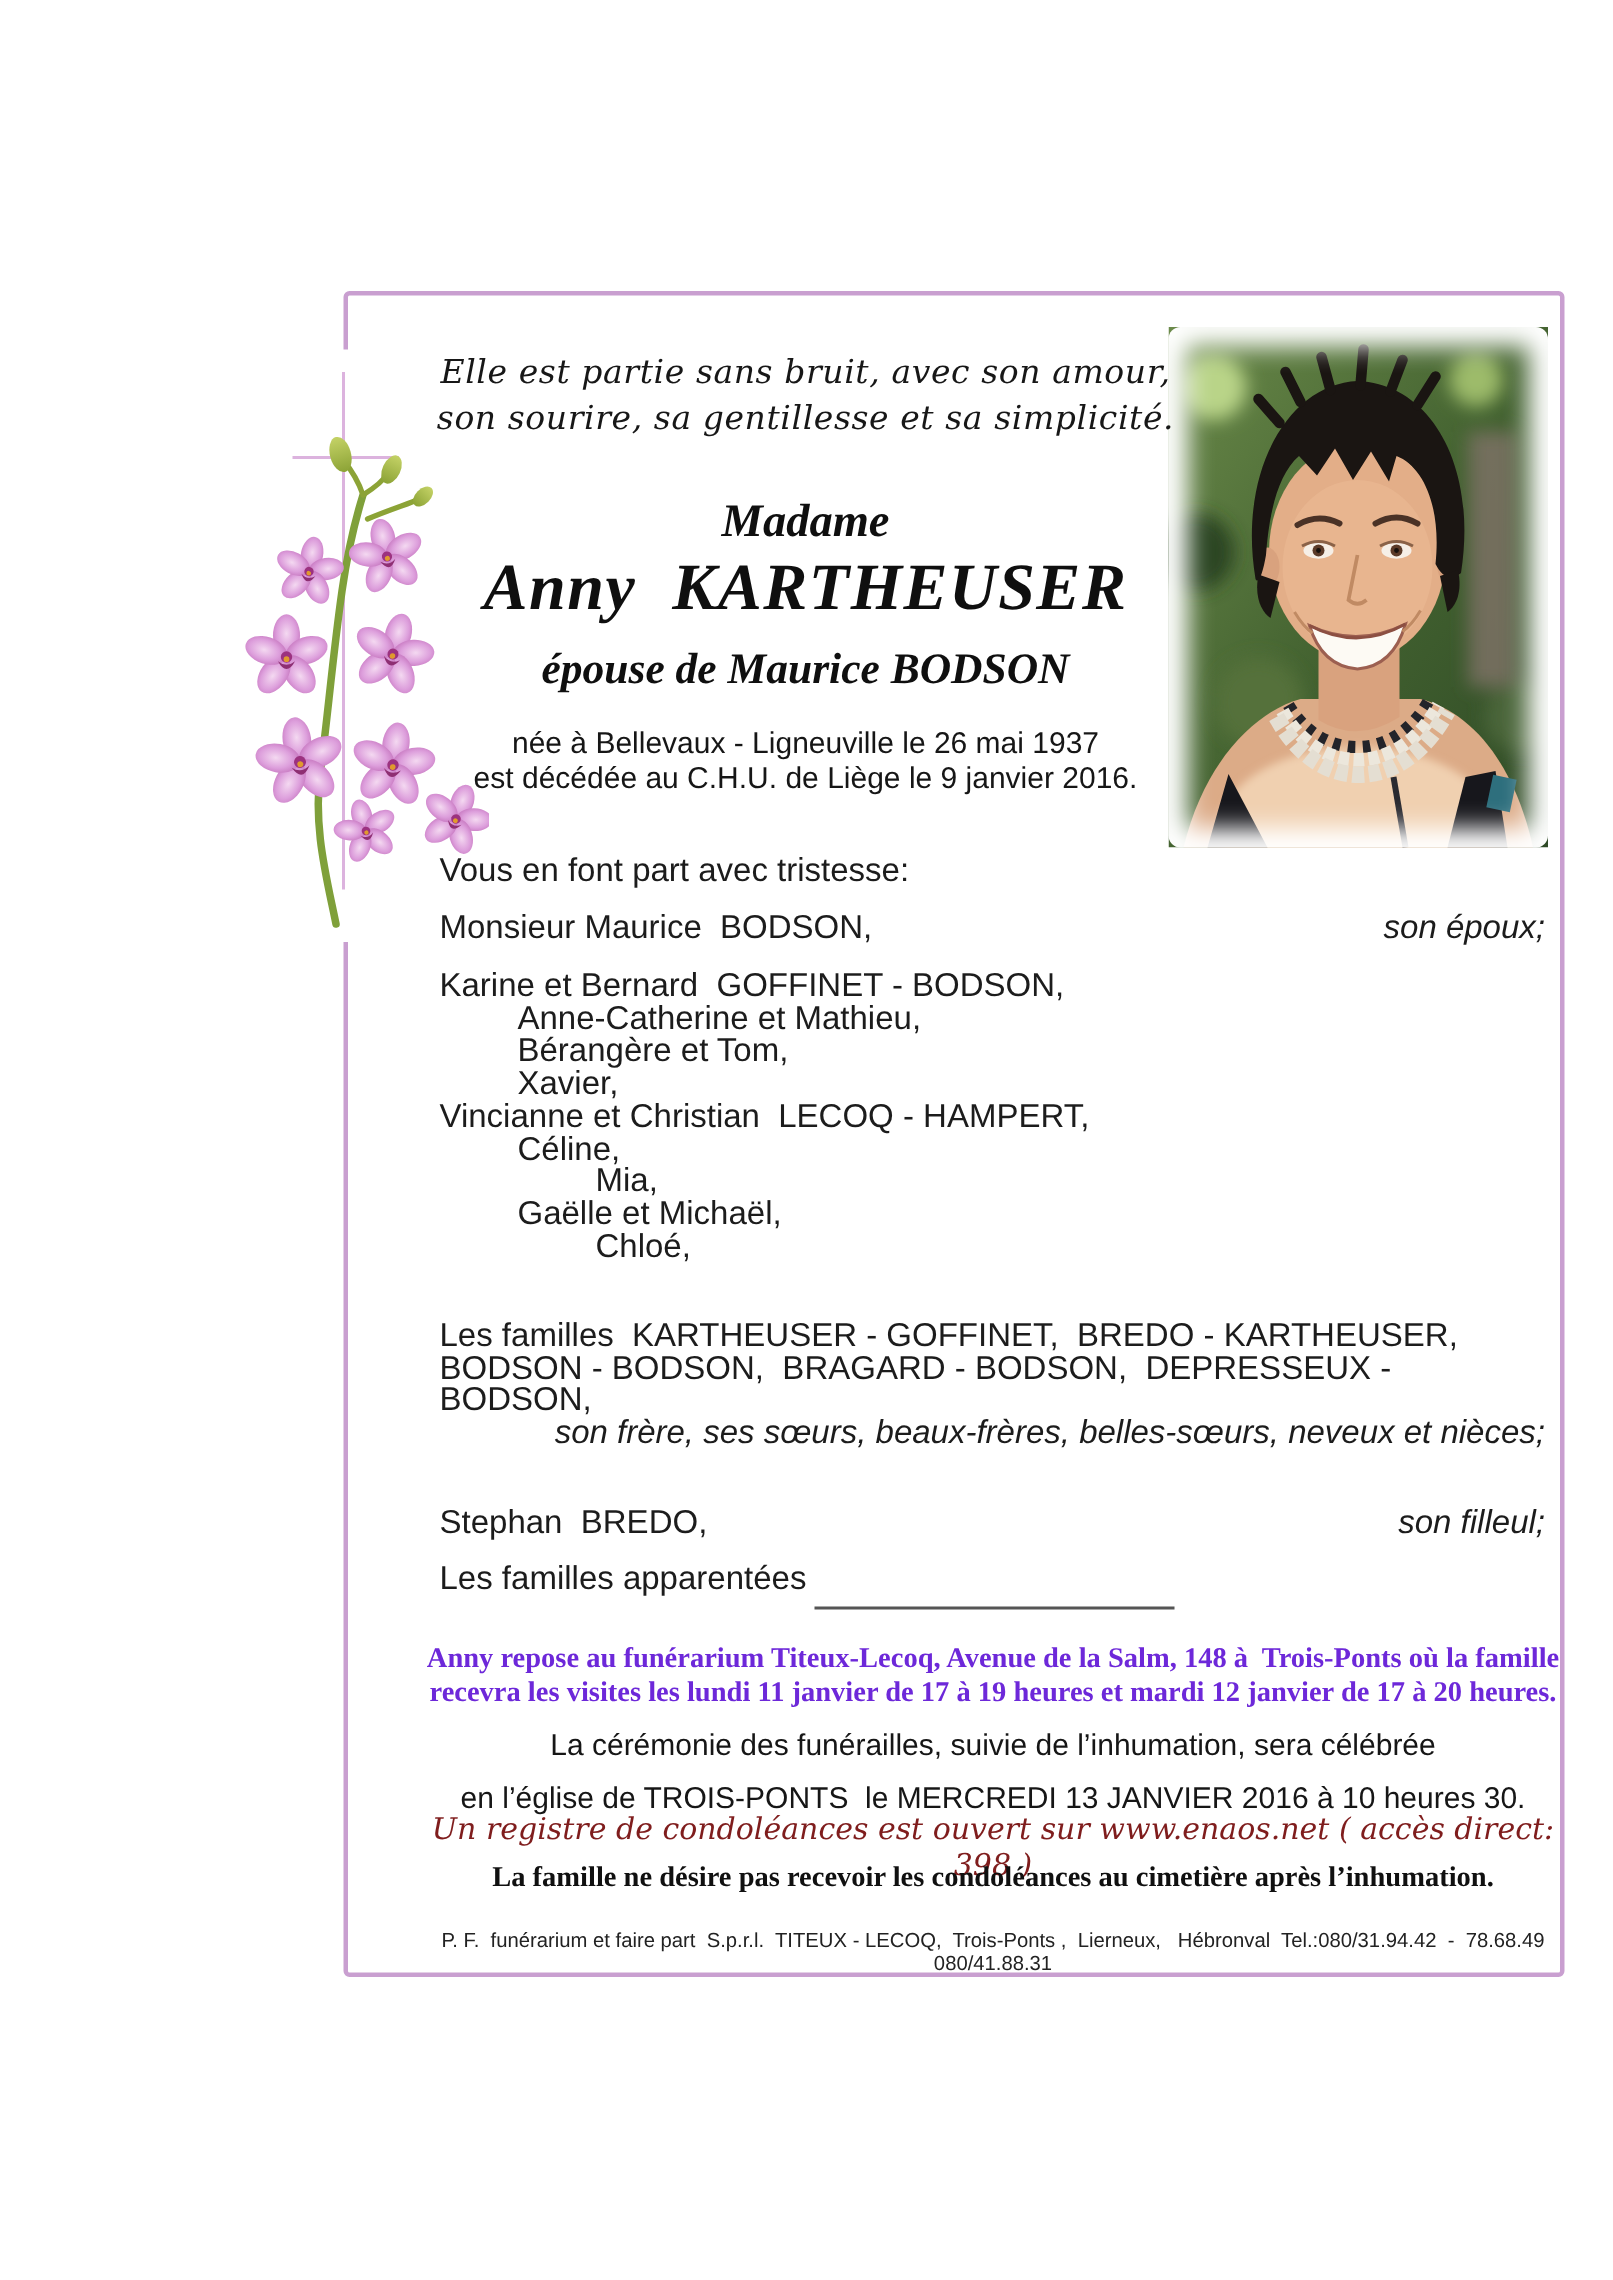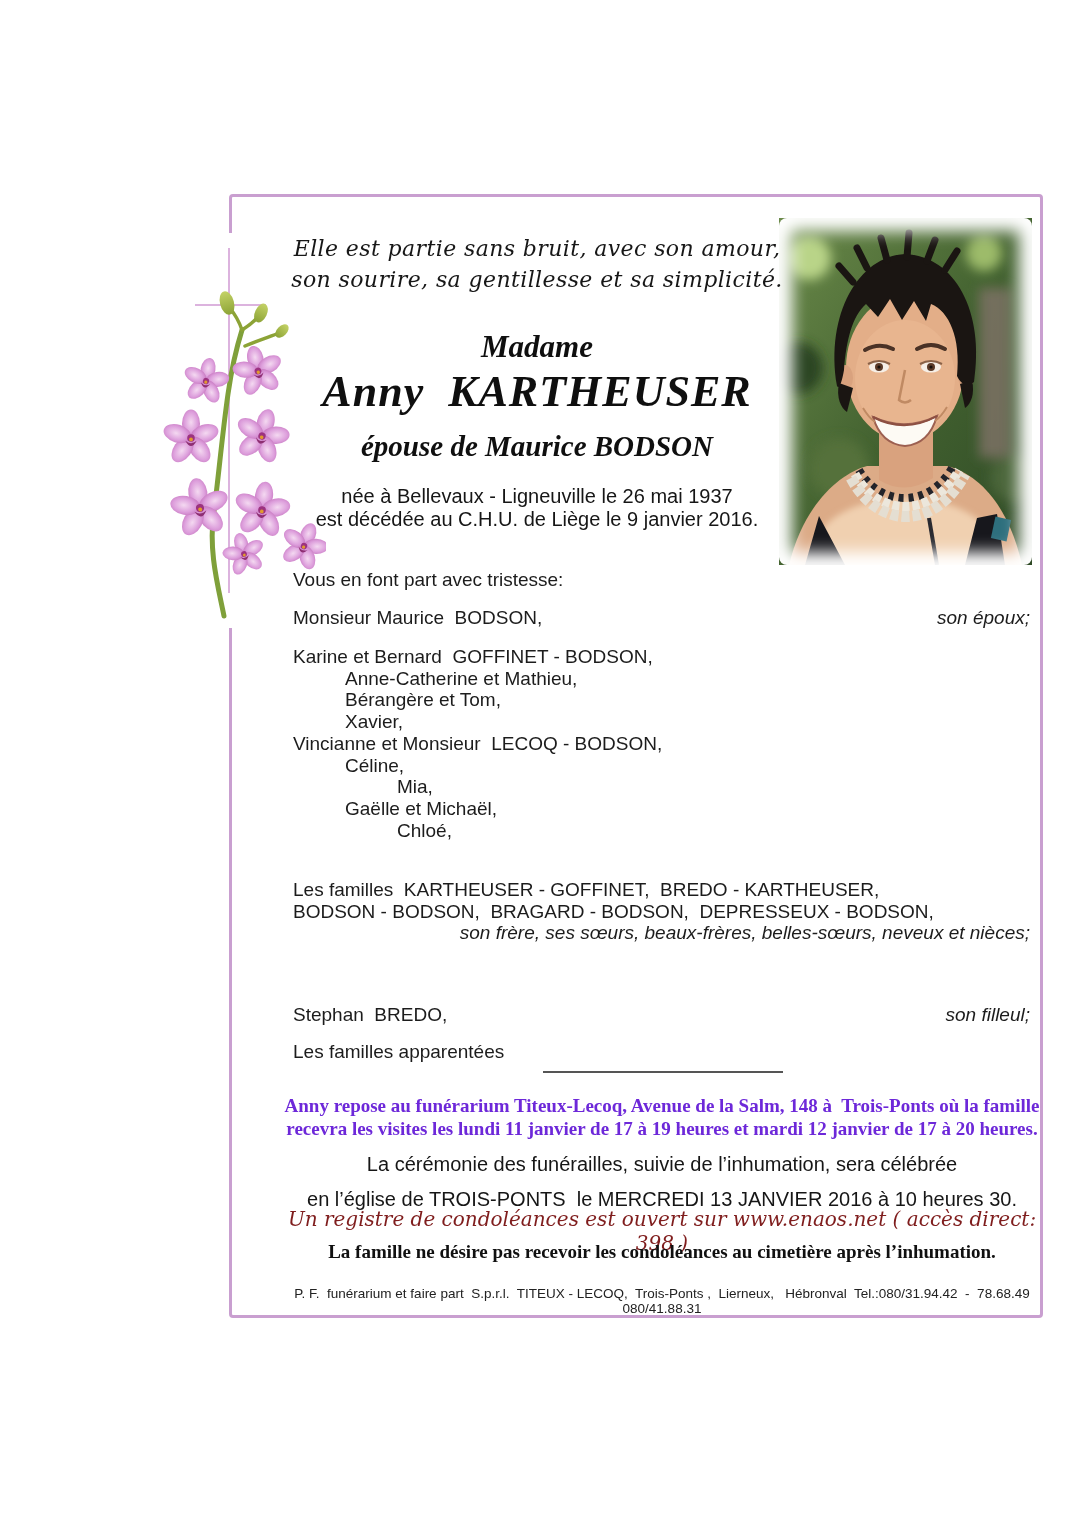--- a/index.html
+++ b/index.html
@@ -14,21 +14,21 @@
   .cross-v{left:228px;top:248px;width:2px;height:345px;background:#dcb3de;}
   .cross-h{left:195px;top:304px;width:71px;height:2px;background:#dcb3de;}
   
   .center-col{left:237px;width:600px;text-align:center;}
   .epitaph{font:italic 22px "DejaVu Serif",serif;color:#171717;letter-spacing:.4px;}
   .madame{font:italic bold 31px "Liberation Serif",serif;color:#0f0f0f;}
   .bigname{font:italic bold 44px "Liberation Serif",serif;color:#0f0f0f;letter-spacing:1px;}
   .spouse{font:italic bold 29px "Liberation Serif",serif;color:#0f0f0f;}
   .vital{font:20px "Liberation Sans",sans-serif;color:#161616;line-height:23px;}
   
-  .body18{font-size:19px;line-height:21.7px;color:#1c1c1c;}
+  .body18{font-size:22px;line-height:21.7px;color:#1c1c1c;}
   .row{display:flex;justify-content:space-between;align-items:flex-start;}
   .rel{font-style:italic;}
   .ind1{margin-left:52px;}
   .ind2{margin-left:104px;}
   .col{left:293px;width:737px;}
   .right{text-align:right;}
   .divider{left:543px;top:1071px;width:240px;height:2px;background:#555;}
   
   .bot-col{left:282px;width:760px;text-align:center;}
   .repose{font:bold 19px "Liberation Serif",serif;line-height:22.5px;color:#6d28d9;text-align:center;}
@@ -171,21 +171,21 @@
 <div class="abs col body18 row" style="top:607px">
   <span class="t">Monsieur Maurice  BODSON,</span>
   <span class="t rel">son époux;</span>
 </div>
 
 <div class="abs col body18" style="top:646px">
   <div class="t">Karine et Bernard  GOFFINET - BODSON,</div>
   <div class="t ind1">Anne-Catherine et Mathieu,</div>
   <div class="t ind1">Bérangère et Tom,</div>
   <div class="t ind1">Xavier,</div>
-  <div class="t">Vincianne et Monsieur  LECOQ - BODSON,</div>
+  <div class="t">Vincianne et Christian  LECOQ - HAMPERT,</div>
   <div class="t ind1">Céline,</div>
   <div class="t ind2">Mia,</div>
   <div class="t ind1">Gaëlle et Michaël,</div>
   <div class="t ind2">Chloé,</div>
 </div>
 
 <div class="abs col body18" style="top:879px">
   <div class="t">Les familles  KARTHEUSER - GOFFINET,  BREDO - KARTHEUSER,</div>
   <div class="t">BODSON - BODSON,  BRAGARD - BODSON,  DEPRESSEUX - BODSON,</div>
   <div class="t rel right">son frère, ses sœurs, beaux-frères, belles-sœurs, neveux et nièces;</div>

